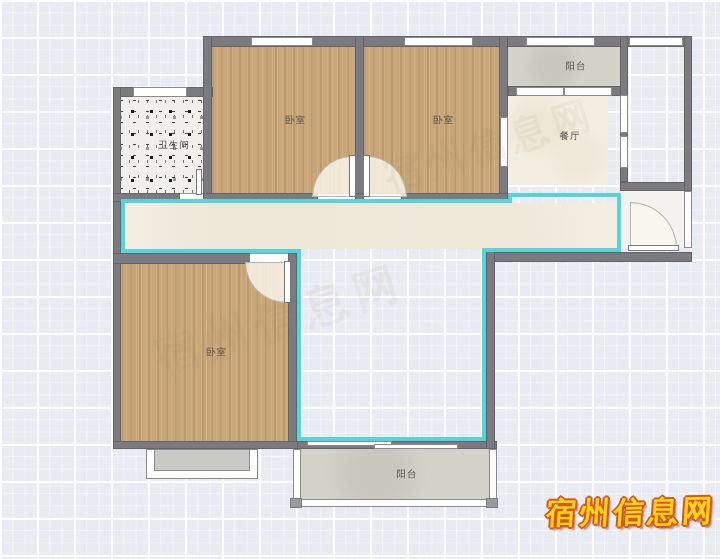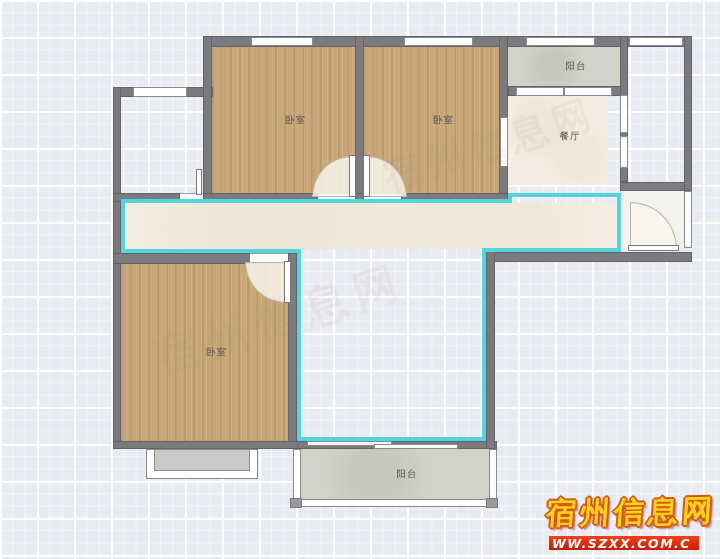--- a/index.html
+++ b/index.html
@@ -69,20 +69,23 @@
     color:rgba(150,130,100,.09);font-weight:bold;white-space:nowrap;
     transform:rotate(-18deg);pointer-events:none;
     font-family:"DejaVu Sans", sans-serif;
   }
 </style>
 </head>
 <body>
 
 <div class="canvas">
 
+  <div class="abs floor-terrazzo flexc" style="left:121px;top:97px;width:82px;height:96px;">
+    <span class="lbl">卫生间</span>
+  </div>
   <div class="abs floor-wood flexc" style="left:212px;top:47px;width:143px;height:146px;">
     <span class="lbl">卧室</span>
   </div>
   <div class="abs floor-wood flexc" style="left:364px;top:47px;width:135px;height:146px;">
     <span class="lbl">卧室</span>
   </div>
   <div class="abs floor-gray flexc" style="left:508px;top:47px;width:112px;height:39px;">
     <span class="lbl">阳台</span>
   </div>
   <div class="abs floor-cream flexc" style="left:508px;top:88px;width:100px;height:97px;">
@@ -162,15 +165,14 @@
   <div class="abs rail" style="left:293px;top:449px;width:8px;height:58px;"></div>
   <div class="abs rail" style="left:489px;top:449px;width:8px;height:58px;"></div>
   <div class="abs rail" style="left:293px;top:499px;width:204px;height:8px;"></div>
   <div class="abs post" style="left:290px;top:498px;width:12px;height:10px;"></div>
   <div class="abs post" style="left:486px;top:498px;width:12px;height:10px;"></div>
 
   <div class="abs faint" style="left:150px;top:290px;font-size:44px;letter-spacing:8px;">宿州信息网</div>
   <div class="abs faint" style="left:380px;top:120px;font-size:38px;letter-spacing:6px;">宿州信息网</div>
 
   <div class="abs wm-name" style="left:546px;top:492px;">宿州信息网</div>
-  <div class="abs wm-banner" style="left:549px;top:536px;width:150px;height:14px;">WW.SZXX.COM.C</div>
 
 </div>
 
 </body></html>

